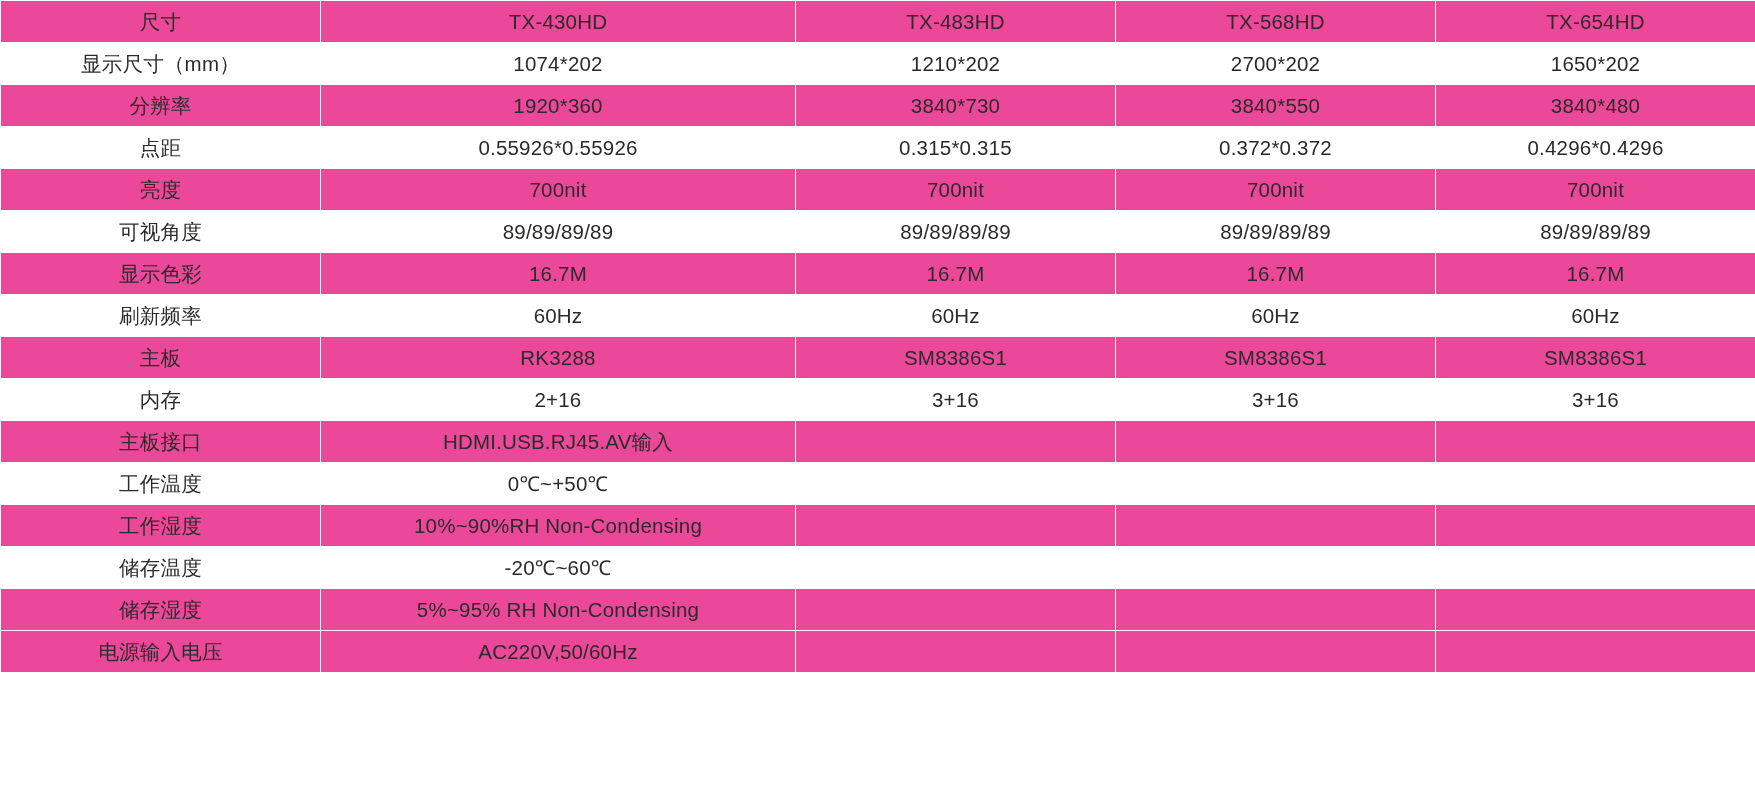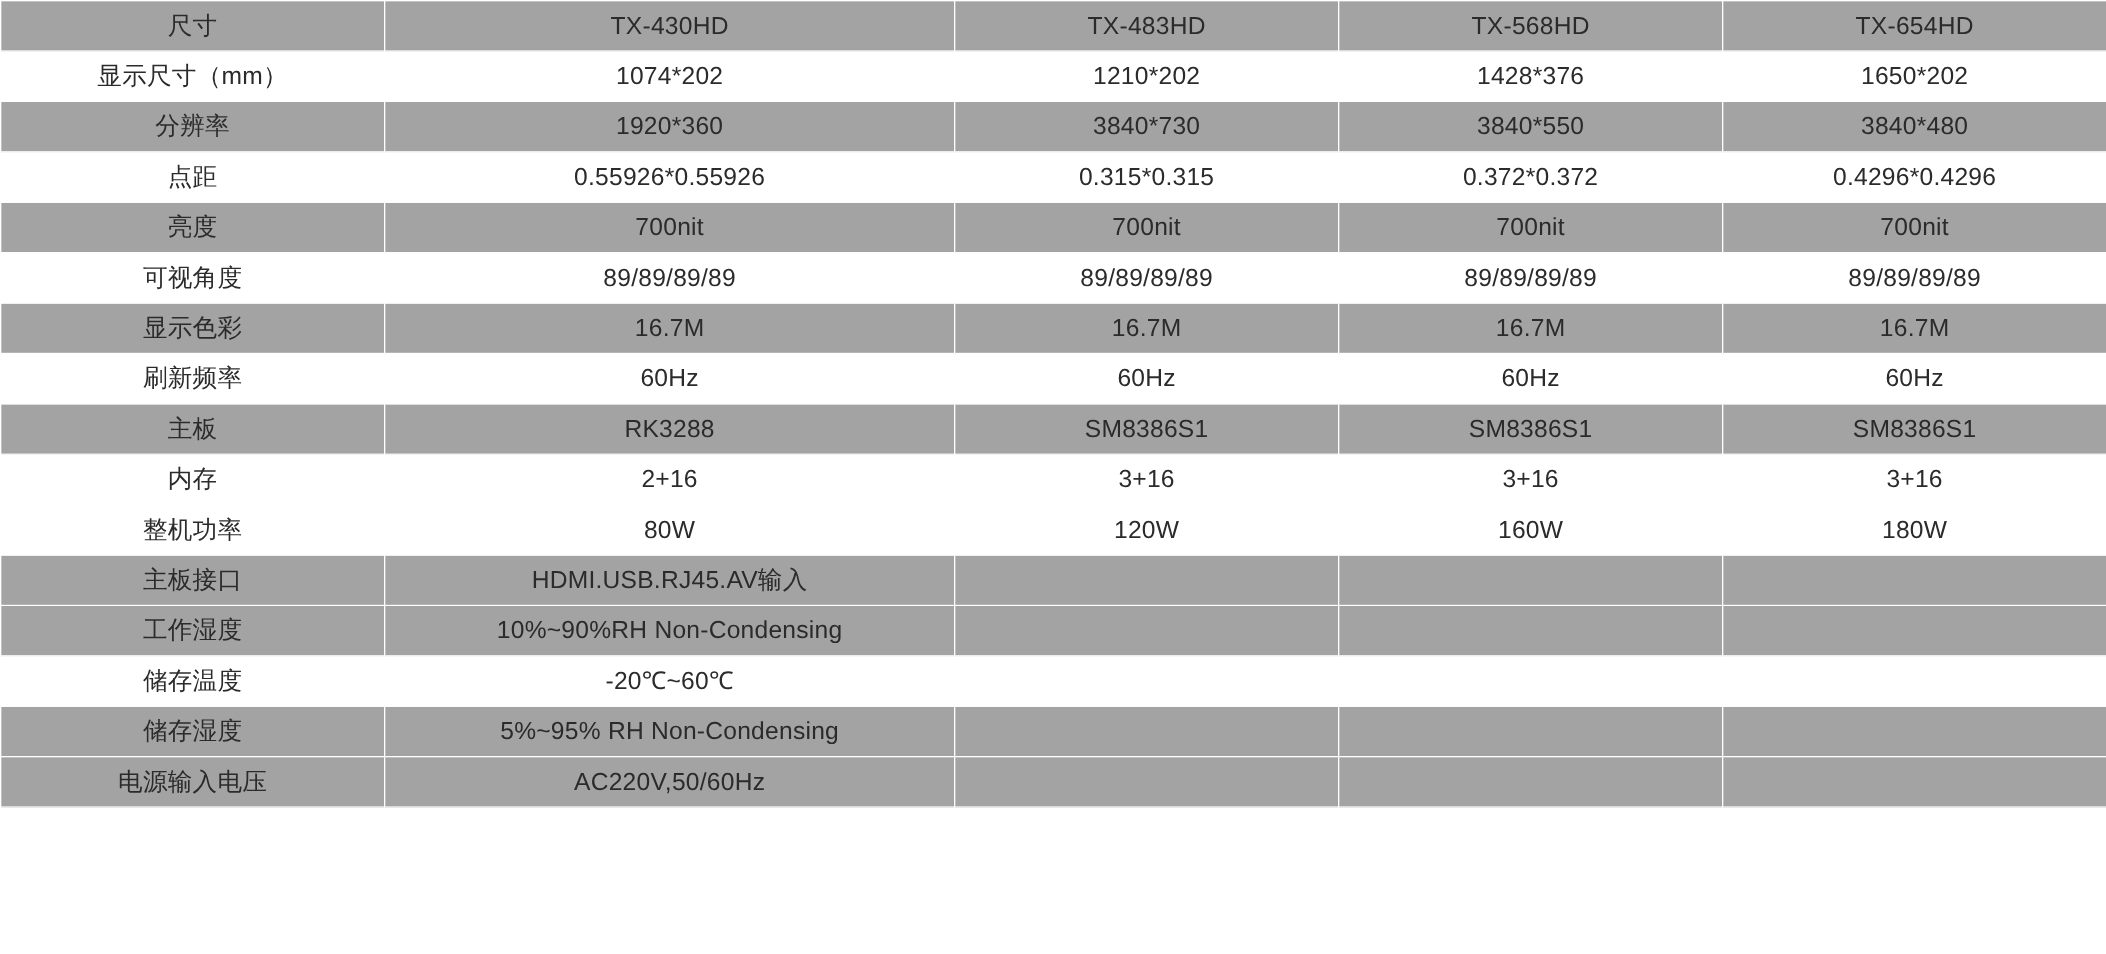--- a/index.html
+++ b/index.html
@@ -36,21 +36,21 @@
     line-height: 1.25;
     text-align: center;
     vertical-align: middle;
     border: 1px solid #ffffff;
     padding: 0 6px;
     box-sizing: border-box;
     white-space: nowrap;
     letter-spacing: 0.2px;
   }
   
-  tr.band-a td { background: #a3a3a3; }
+  tr.band-a td { background: #ec4899; }
   tr.band-b td { background: #ffffff; }
 
   
   td.label {
     font-size: 21px;
   }
   td.empty { }
   .val { display: block; }
 </style>
 </head>
@@ -87,21 +87,21 @@
           <td class="label">
             <span class="val">显示尺寸（mm）</span>
           </td>
           <td class="value">
             <span class="val">1074*202</span>
           </td>
           <td class="value">
             <span class="val">1210*202</span>
           </td>
           <td class="value">
-            <span class="val">1428*376</span>
+            <span class="val">2700*202</span>
           </td>
           <td class="value">
             <span class="val">1650*202</span>
           </td>
         </tr>
         <tr class="band-a">
           <td class="label">
             <span class="val">分辨率</span>
           </td>
           <td class="value">
@@ -229,43 +229,43 @@
           <td class="value">
             <span class="val">3+16</span>
           </td>
           <td class="value">
             <span class="val">3+16</span>
           </td>
           <td class="value">
             <span class="val">3+16</span>
           </td>
         </tr>
-        <tr class="band-b">
-          <td class="label">
-            <span class="val">整机功率</span>
-          </td>
-          <td class="value">
-            <span class="val">80W</span>
-          </td>
-          <td class="value">
-            <span class="val">120W</span>
-          </td>
-          <td class="value">
-            <span class="val">160W</span>
-          </td>
-          <td class="value">
-            <span class="val">180W</span>
-          </td>
-        </tr>
         <tr class="band-a">
           <td class="label">
             <span class="val">主板接口</span>
           </td>
           <td class="value">
             <span class="val">HDMI.USB.RJ45.AV输入</span>
+          </td>
+          <td class="empty">
+            <span class="val"></span>
+          </td>
+          <td class="empty">
+            <span class="val"></span>
+          </td>
+          <td class="empty">
+            <span class="val"></span>
+          </td>
+        </tr>
+        <tr class="band-b">
+          <td class="label">
+            <span class="val">工作温度</span>
+          </td>
+          <td class="value">
+            <span class="val">0℃~+50℃</span>
           </td>
           <td class="empty">
             <span class="val"></span>
           </td>
           <td class="empty">
             <span class="val"></span>
           </td>
           <td class="empty">
             <span class="val"></span>
           </td>

